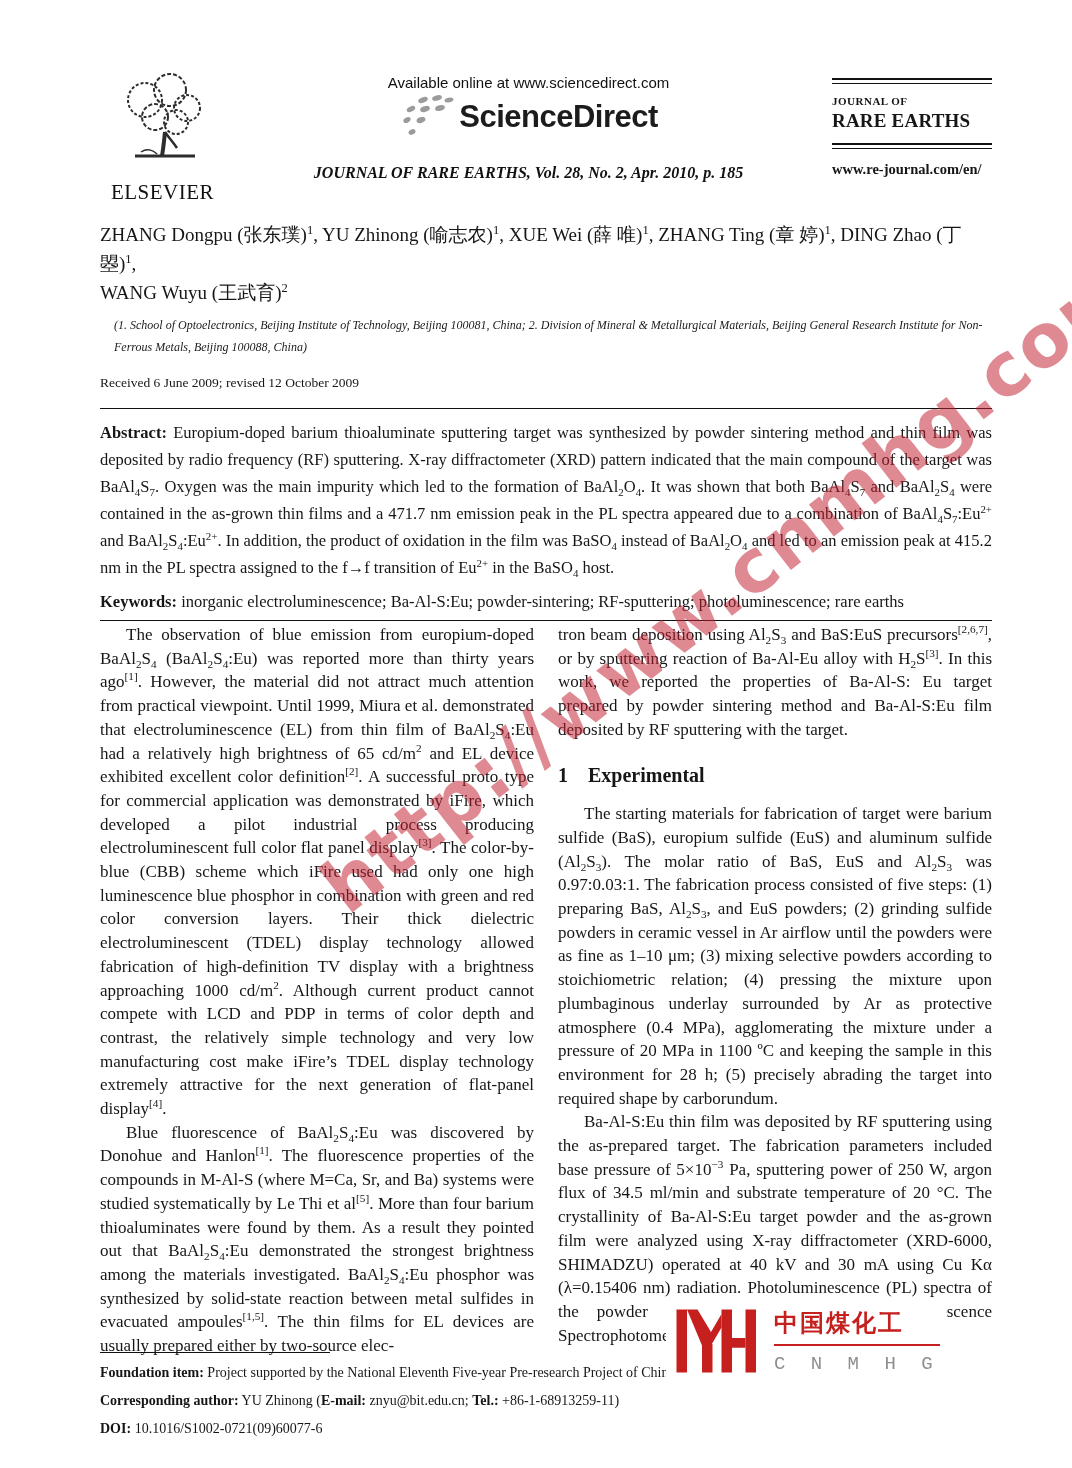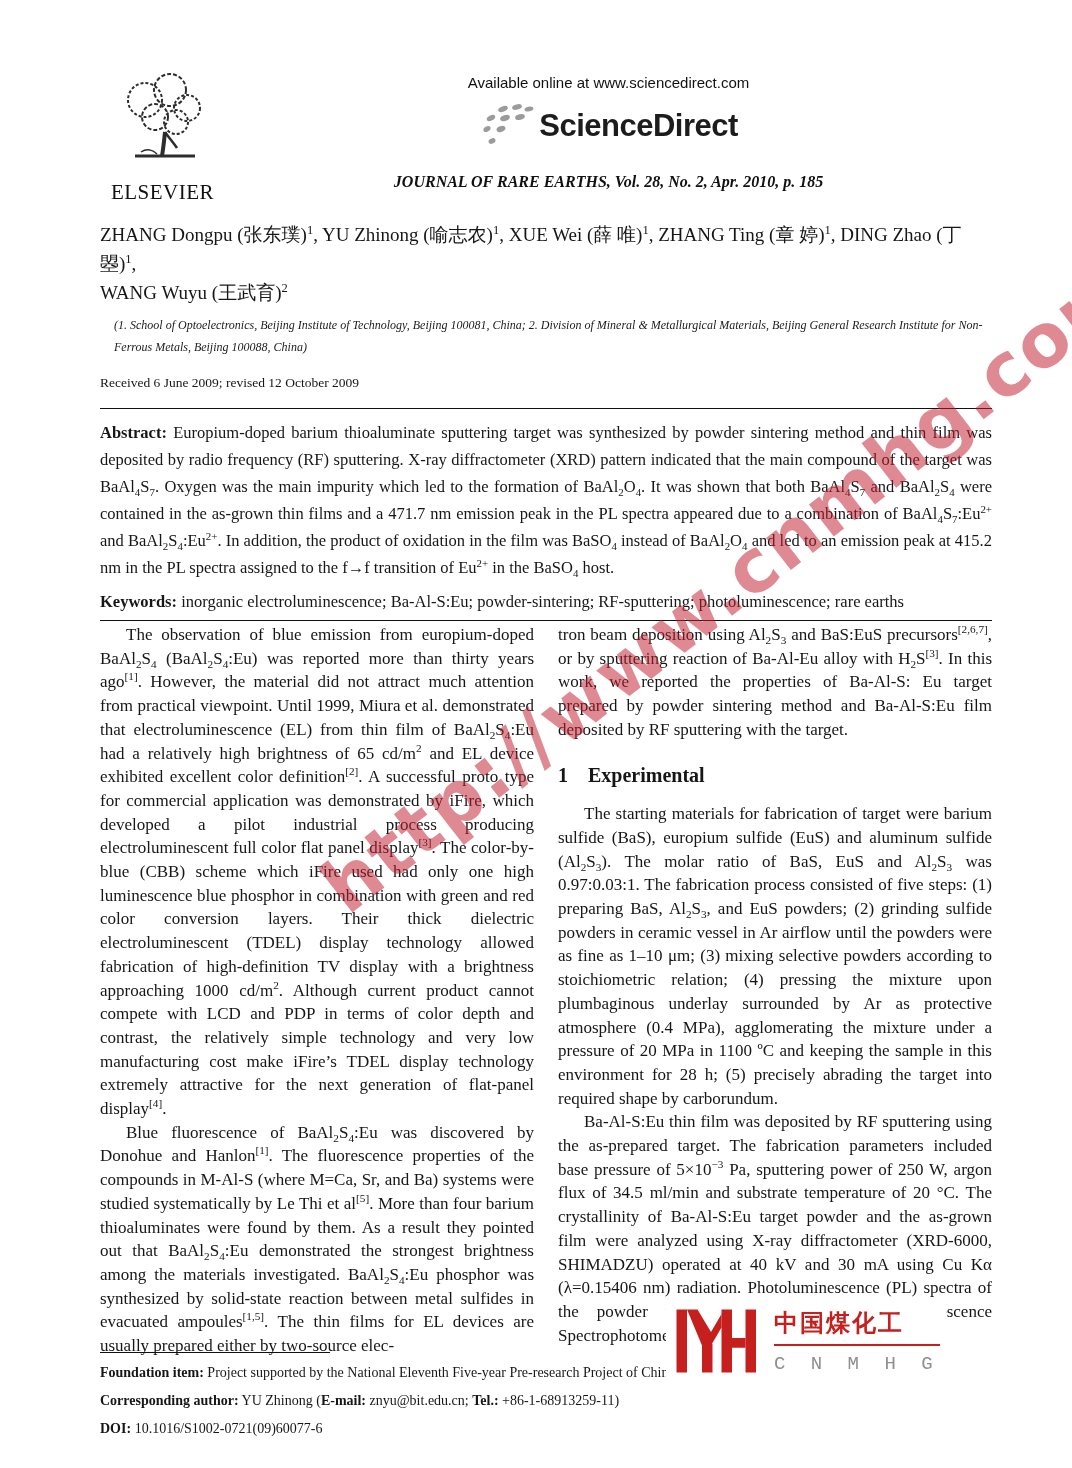--- a/index.html
+++ b/index.html
@@ -8,21 +8,21 @@
   .content{position:absolute;left:100px;top:70px;width:892px;}
   sup{font-size:66%;line-height:0;vertical-align:super;}
   sub{font-size:66%;line-height:0;vertical-align:sub;}
 
   
   .hdr{display:flex;align-items:flex-start;}
   .els{width:125px;text-align:center;}
   .els-name{font-size:21px;letter-spacing:.5px;margin-top:10px;color:#111;}
   .hdr-center{flex:1;text-align:center;padding-top:4px;}
   .avail{font-size:15px;font-family:"Liberation Sans",sans-serif;color:#111;}
-  .sdlogo{display:inline-flex;align-items:center;gap:4px;margin-top:12px;}
+  .sdlogo{display:inline-flex;align-items:center;gap:4px;margin-top:3px;}
   .sdtext{font-size:31px;font-weight:bold;font-family:"Liberation Sans",sans-serif;color:#1c1c1c;letter-spacing:-.5px;}
   .jline{font-size:16px;font-weight:bold;font-style:italic;margin-top:20px;color:#111;}
   .jbox{width:160px;padding-top:8px;}
   .dbl{border-top:2.5px solid #111;border-bottom:1.5px solid #111;height:3px;}
   .jbox .jof{font-size:11px;font-weight:bold;letter-spacing:.5px;margin-top:11px;}
   .jbox .jre{font-size:19px;font-weight:bold;letter-spacing:.2px;margin:3px 0 11px;}
   .jbox .jurl{font-size:14.5px;font-weight:bold;margin-top:12px;}
 
   
   .title{font-size:27px;font-weight:bold;margin-top:24px;color:#0d0d0d;}
@@ -101,20 +101,27 @@
               <ellipse cx="8" cy="26" rx="3.8" ry="2.6" transform="rotate(-30 8 26)"></ellipse>
               <ellipse cx="22" cy="26" rx="4.6" ry="2.8" transform="rotate(-20 22 26)"></ellipse>
               <ellipse cx="13" cy="38" rx="3.6" ry="2.6" transform="rotate(-25 13 38)"></ellipse>
             </g>
           </svg>
           <span class="sdtext">ScienceDirect</span>
         </div>
         <div class="jline">JOURNAL OF RARE EARTHS, Vol. 28, No. 2, Apr. 2010, p. 185</div>
       </div>
 
+      <div class="jbox">
+        <div class="dbl"></div>
+        <div class="jof">JOURNAL OF</div>
+        <div class="jre">RARE EARTHS</div>
+        <div class="dbl"></div>
+        <div class="jurl">www.re-journal.com/en/</div>
+      </div>
     </div>
 
     <div class="authors">
       <div>ZHANG Dongpu (张东璞)<sup>1</sup>, YU Zhinong (喻志农)<sup>1</sup>, XUE Wei (薛 唯)<sup>1</sup>, ZHANG Ting (章 婷)<sup>1</sup>, DING Zhao (丁 曌)<sup>1</sup>,</div>
       <div>WANG Wuyu (王武育)<sup>2</sup></div>
     </div>
     <div class="affil">(1. School of Optoelectronics, Beijing Institute of Technology, Beijing 100081, China; 2. Division of Mineral &amp; Metallurgical Materials, Beijing General Research Institute for Non-Ferrous Metals, Beijing 100088, China)</div>
     <div class="received">Received 6 June 2009; revised 12 October 2009</div>
 
     <div class="rule"></div>

